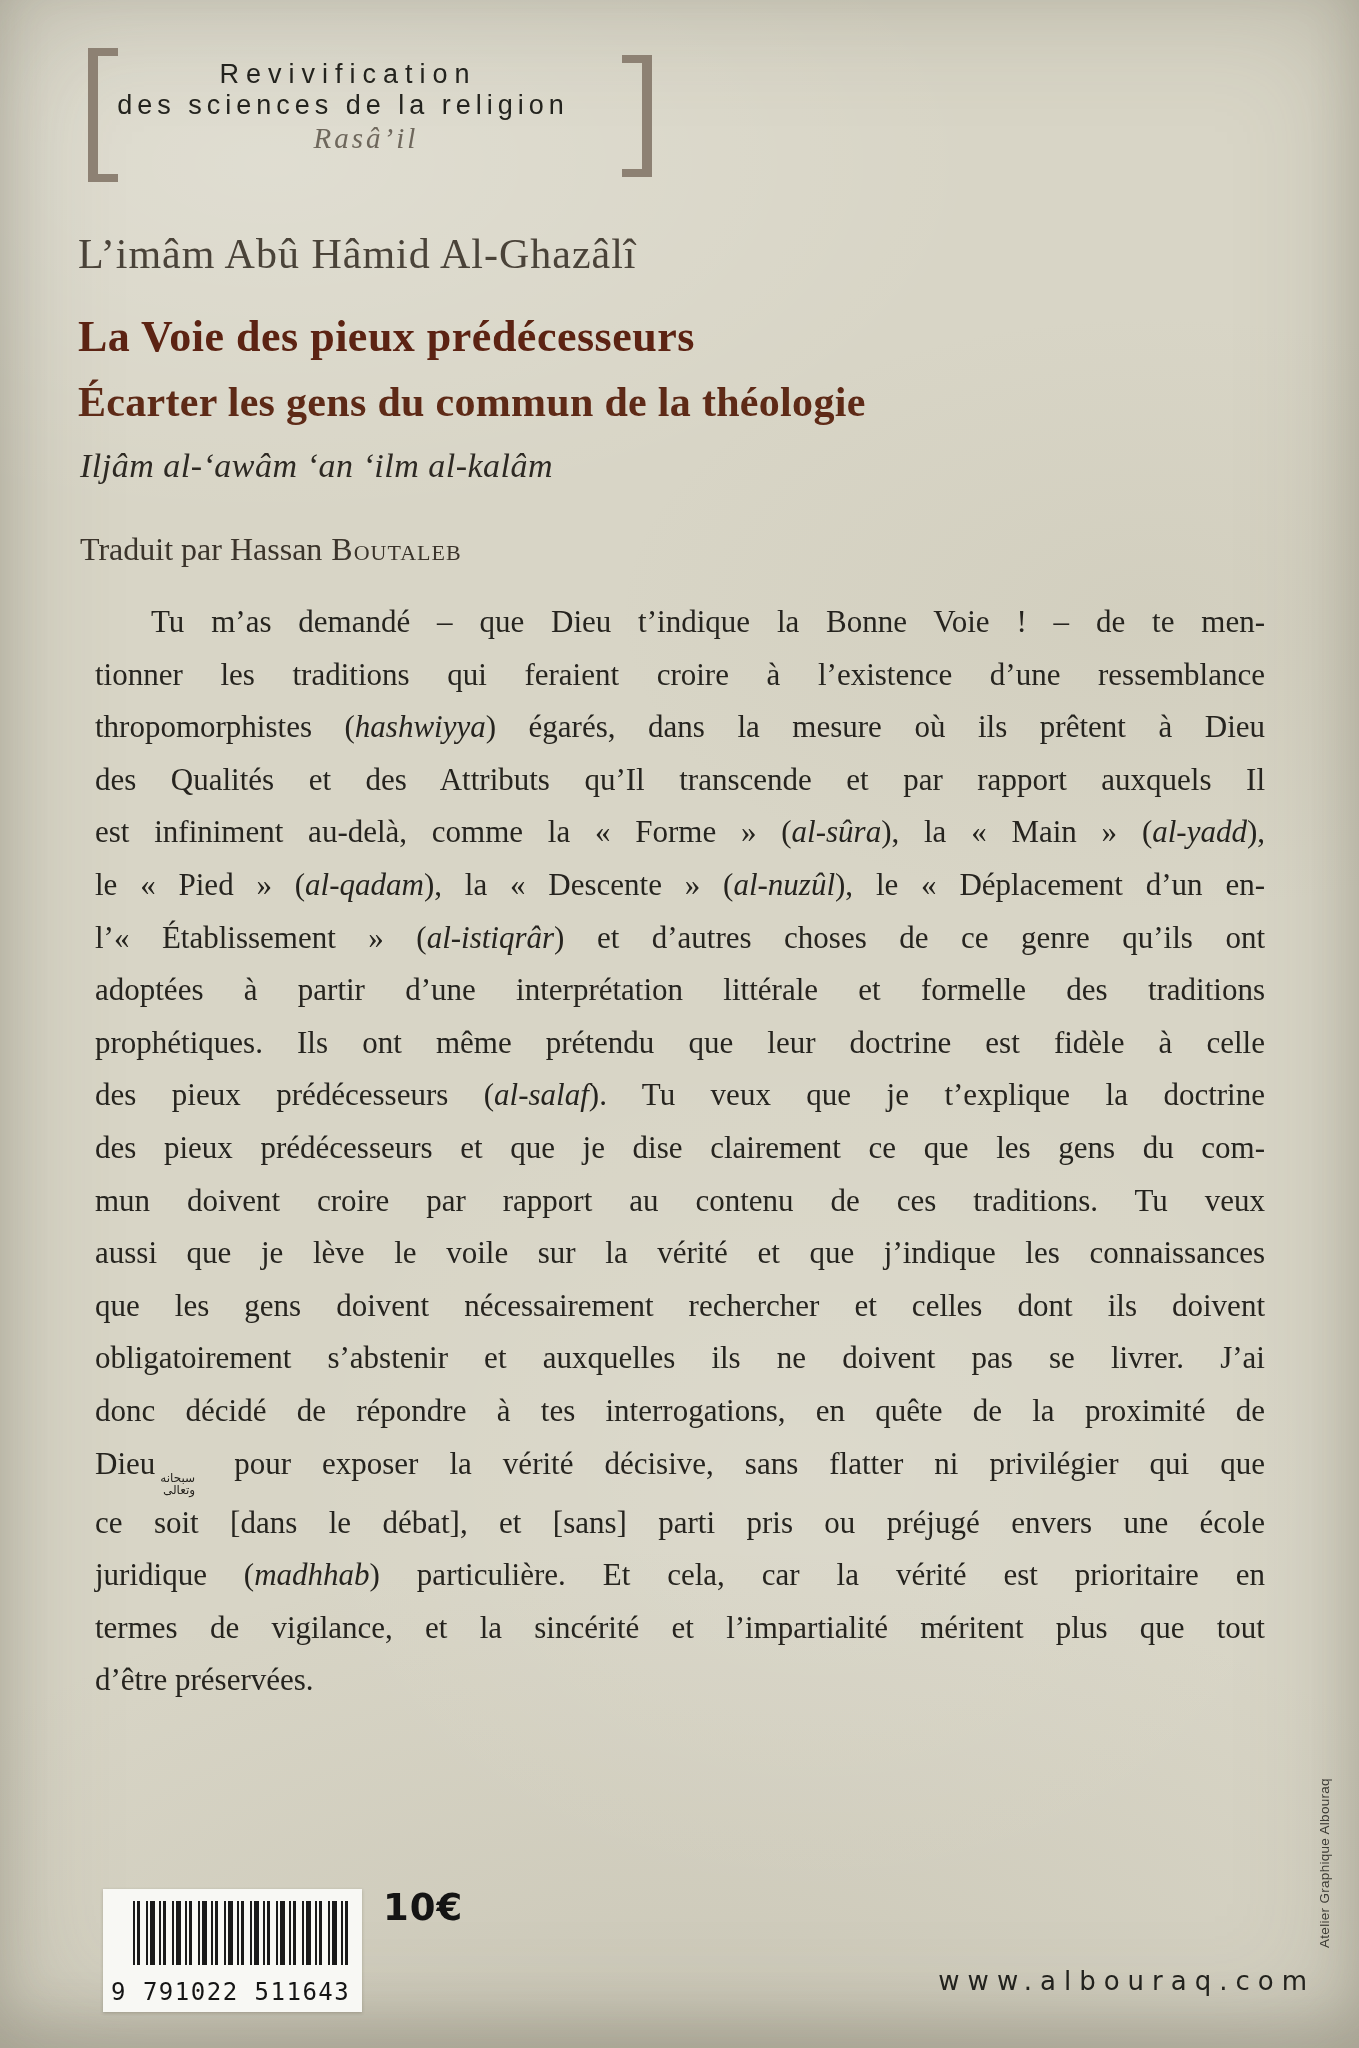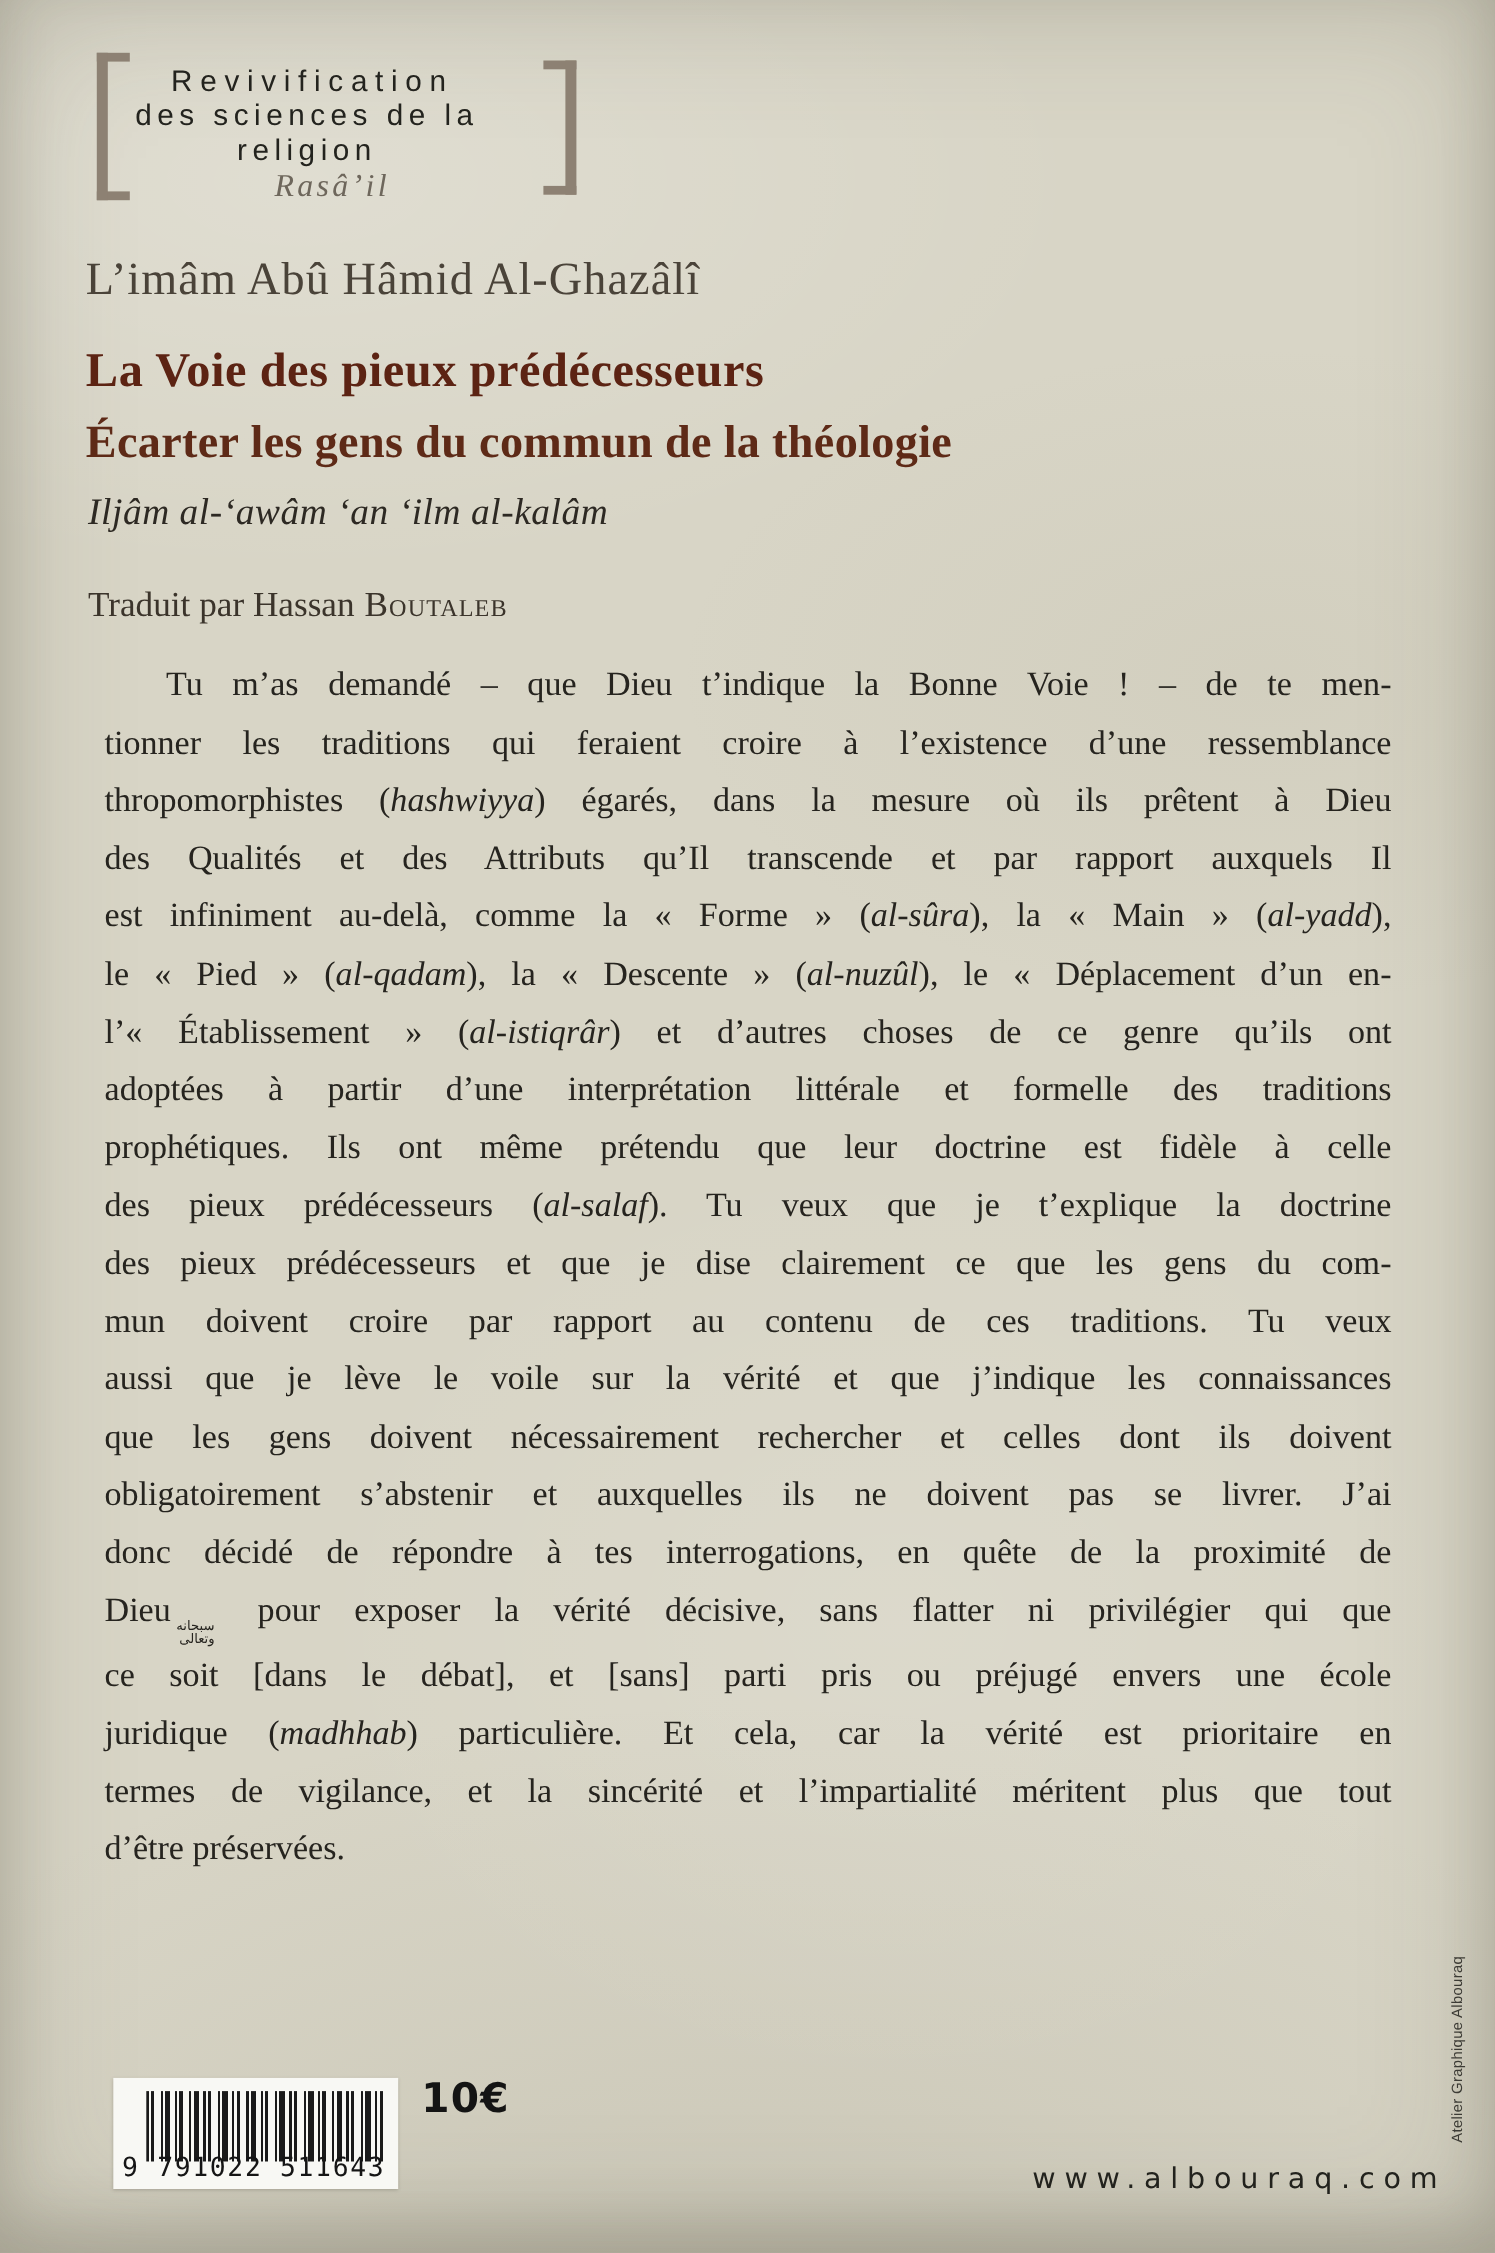--- a/index.html
+++ b/index.html
@@ -8,21 +8,21 @@
     background-color:#d8d5c6;
     background-image:
       radial-gradient(1200px 600px at 20% 8%, rgba(255,255,255,.20), rgba(255,255,255,0) 60%),
       radial-gradient(900px 500px at 85% 30%, rgba(168,162,138,.12), rgba(0,0,0,0) 60%),
       radial-gradient(1000px 800px at 60% 72%, rgba(255,255,255,.10), rgba(0,0,0,0) 55%),
       radial-gradient(1500px 900px at 50% 104%, rgba(128,122,100,.16), rgba(0,0,0,0) 65%);
     box-shadow: inset 0 0 120px rgba(95,90,72,.28), inset 0 -28px 50px rgba(70,65,52,.18);
     font-family:"Liberation Serif", serif;
   }
   
-  .series{position:absolute;left:88px;top:46px;width:436px;}
+  .series{position:absolute;left:88px;top:46px;width:564px;}
   .bracket{position:absolute;width:20px;border:0 solid #8d8173;}
   .bracket.left{left:0;top:2px;height:118px;border-left-width:10px;border-top-width:8px;border-bottom-width:8px;}
   .bracket.right{right:0;top:9px;height:106px;border-right-width:10px;border-top-width:8px;border-bottom-width:8px;}
   .s1,.s2{font-family:"Liberation Sans", sans-serif;color:#23231e;text-align:center;}
   .s1{margin-top:12px;font-size:27px;line-height:32px;letter-spacing:7px;transform:translateX(-22px);}
   .s2{font-size:27px;line-height:31px;letter-spacing:5px;transform:translateX(-27px);}
   .s3{margin-top:2px;font-family:"Liberation Serif", serif;font-style:italic;font-size:29px;line-height:31px;
       letter-spacing:3px;color:#6e675c;text-align:center;transform:translateX(-4px);}
   
   .author{position:absolute;left:78px;top:230px;font-size:42px;line-height:48px;color:#4a4339;letter-spacing:1px;}
@@ -37,21 +37,21 @@
   
   .body-text{position:absolute;left:95px;top:596px;width:1170px;color:#26241f;font-size:31px;}
   .bline{line-height:52.6px;text-align:justify;text-align-last:justify;text-justify:inter-word;white-space:normal;}
   .bline.first{text-indent:56px;}
   .bline.last{text-align:left;text-align-last:left;}
   .bline i{font-style:italic;}
   .honorific{display:inline-flex;flex-direction:column;vertical-align:-8px;margin:0 8px 0 5px;
      font-family:"DejaVu Sans", sans-serif;font-size:12px;line-height:1.05;direction:rtl;color:#26241f;}
   .honorific span{display:block;text-align:center;}
   
-  .barcode{position:absolute;left:103px;top:1889px;width:259px;height:101px;background:#f8f8f4;
+  .barcode{position:absolute;left:103px;top:1889px;width:259px;height:123px;background:#f8f8f4;
      box-shadow:0 1px 3px rgba(60,55,40,.25);}
   .bars{position:absolute;left:30px;right:12px;top:12px;height:64px;
      background:repeating-linear-gradient(90deg,
        #1a1a1a 0 2px, rgba(0,0,0,0) 2px 4px,
        #1a1a1a 4px 7px, rgba(0,0,0,0) 7px 13px,
        #1a1a1a 13px 15px, rgba(0,0,0,0) 15px 17px,
        #1a1a1a 17px 22px, rgba(0,0,0,0) 22px 26px);}
   .digits{position:absolute;left:8px;right:4px;bottom:6px;font-family:"DejaVu Sans Mono", monospace;
      font-size:24px;letter-spacing:1.5px;color:#151515;white-space:nowrap;}
   .price{position:absolute;left:383px;top:1886px;font-family:"DejaVu Sans", sans-serif;font-weight:700;

